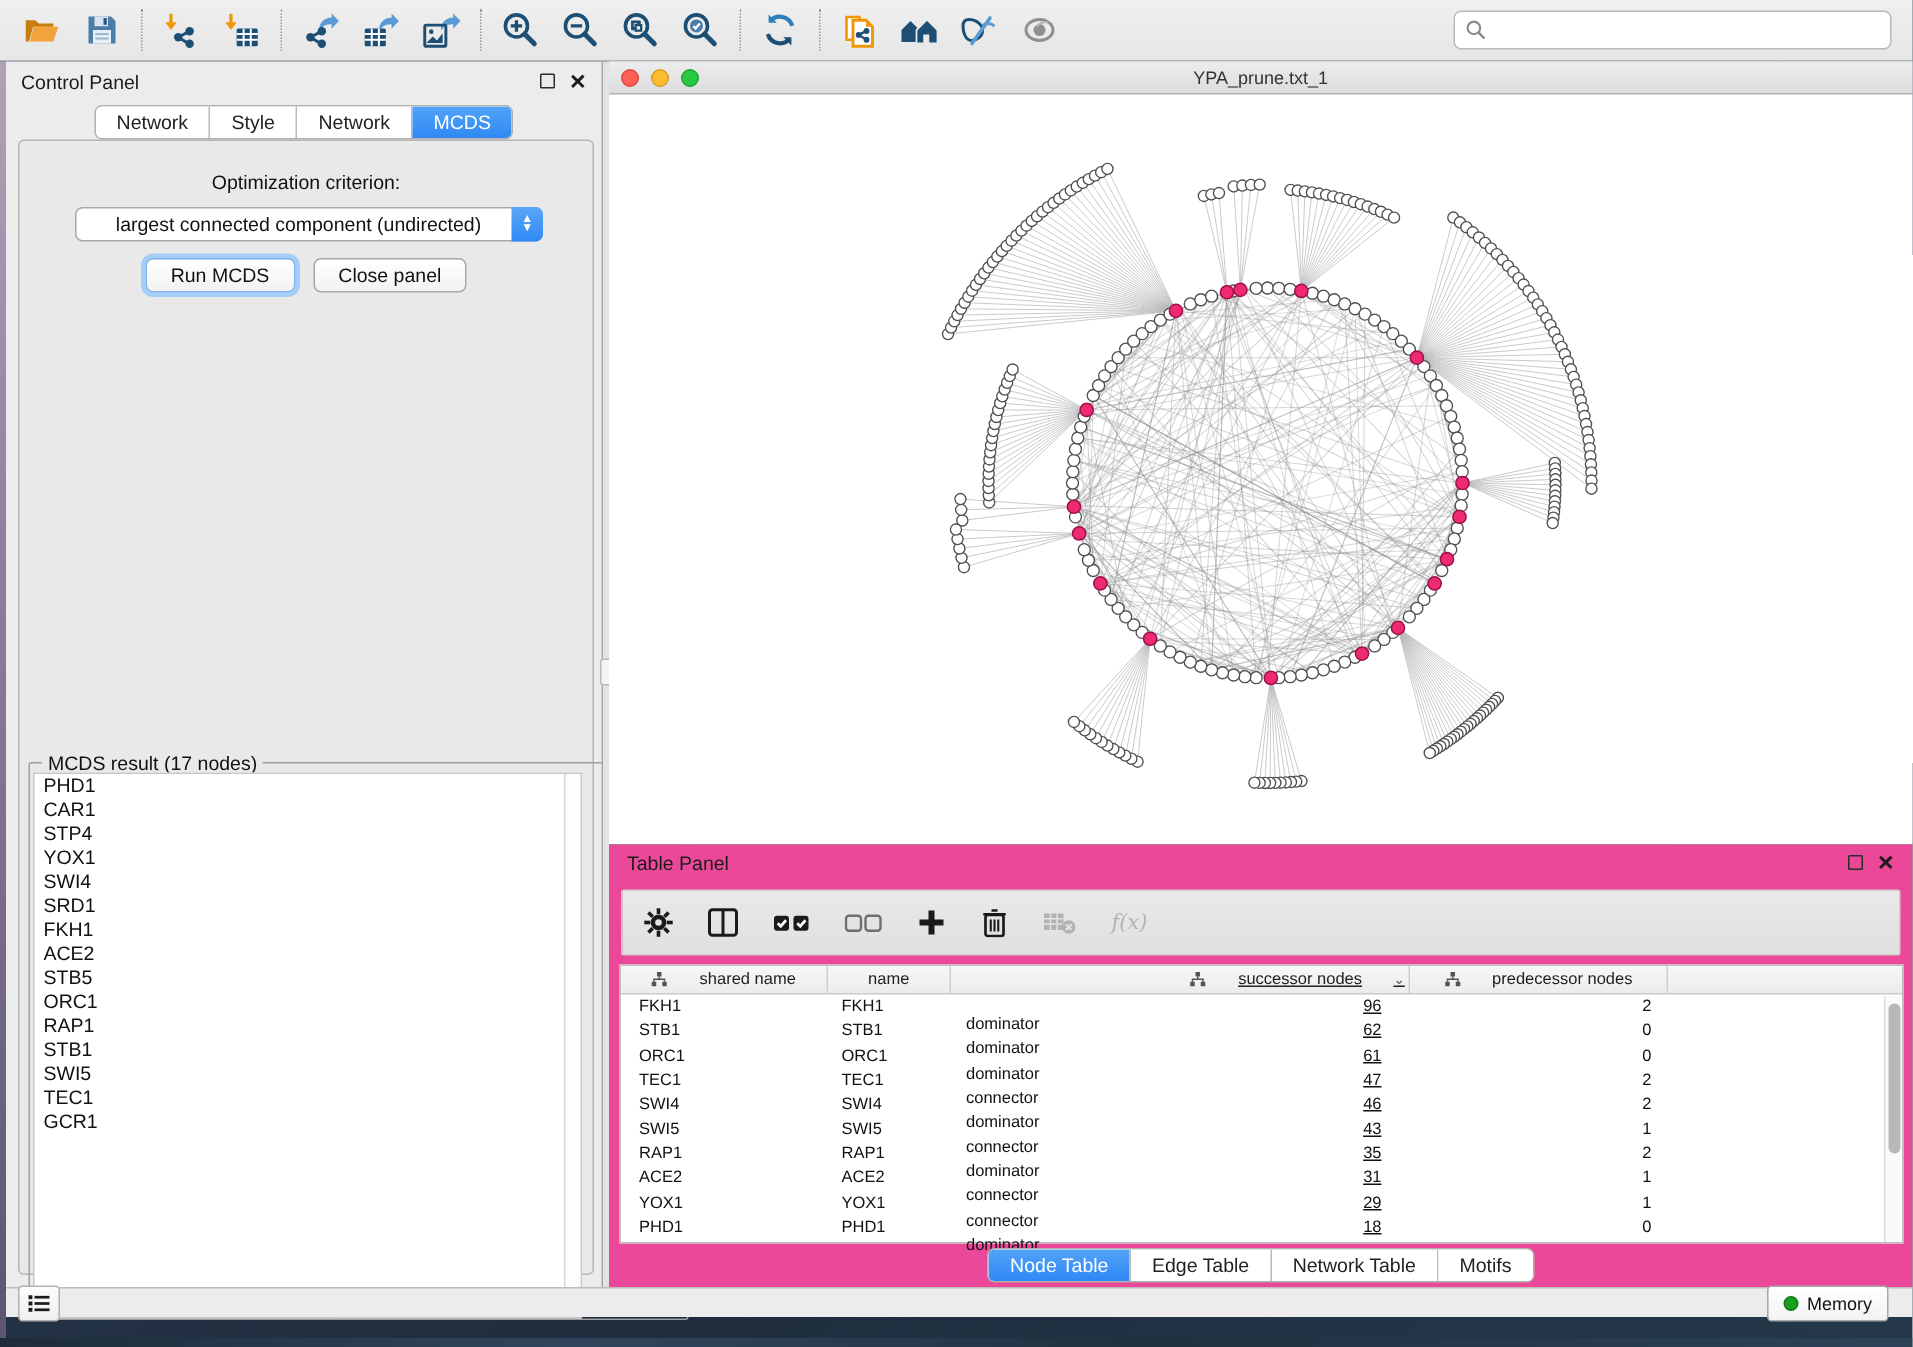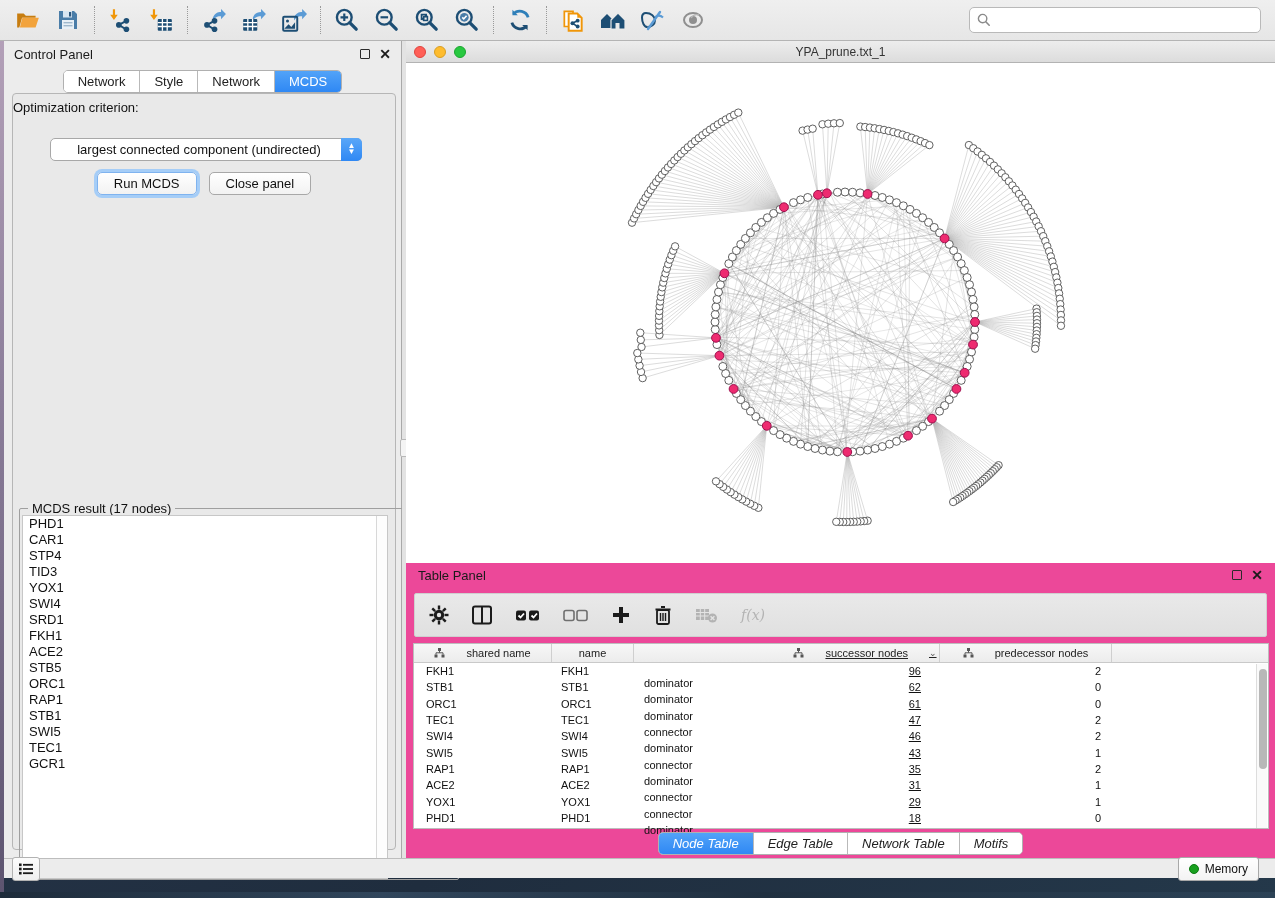--- a/index.html
+++ b/index.html
@@ -33,21 +33,21 @@
   .icon-x { font-size:14px; font-weight:bold; color:#1b1b1b; line-height:10px; }
 
   .cp-tabs { display:flex; justify-content:center; margin-top:3px; }
   .seg { display:flex; border:1px solid #b0b0b0; border-radius:5px; overflow:hidden; background:#fff; }
   .seg .tab { font-size:13px; color:#222; padding:3px 14px; border-right:1px solid #b9b9b9; background:#fff; }
   .seg .tab:last-child { border-right:none; }
   .seg .tab.active { background:linear-gradient(#52a3f8,#2f88f4); color:#fff; }
 
   .cp-body { position:absolute; left:8px; top:52px; width:384px; height:757px;
     border:1px solid #b6b6b6; border-radius:4px; background:#e9e9e9; }
-  .opt-label { font-size:13px; color:#111; margin-top:6px; }
+  .opt-label { text-align:center; font-size:13px; color:#111; margin-top:20px; }
   .dropdown { position:absolute; left:37px; top:44px; width:312px; height:23px; background:#fff;
     border:1px solid #a8a8a8; border-radius:5px; display:flex; align-items:center; }
   .dropdown .dd-text { flex:1; text-align:center; font-size:13px; color:#111; padding-left:6px; }
   .dd-stepper { width:21px; height:23px; margin:-1px -1px 0 0; border-radius:0 5px 5px 0;
     background:linear-gradient(#5aa7f8,#2f88f4); color:#fff; display:flex; flex-direction:column;
     align-items:center; justify-content:center; font-size:8px; line-height:6px; }
   .btn-row { position:absolute; left:0; top:78px; width:100%; display:flex; justify-content:center; gap:12px; }
   .push-btn { font-size:13px; color:#111; background:linear-gradient(#ffffff,#f2f2f2);
     border:1px solid #a8a8a8; border-radius:5px; padding:3px 16px; }
   .push-btn.focused { box-shadow:0 0 0 3px #a5cdf7; border-color:#7fb3ef; }
@@ -87,21 +87,21 @@
   .gh-cell { display:flex; align-items:center; justify-content:center; gap:21px; font-size:11px; color:#222;
     border-right:1px solid #cfcfcf; overflow:hidden; }
   .grid-body .row { display:flex; height:16.3px; align-items:center; }
   .gb-cell { font-size:11px; color:#111; overflow:hidden; white-space:nowrap; }
   .c0{width:138px;} .c1{width:82px;} .c2{width:157px;margin-top:24px;} .c3{width:149px;text-decoration:underline;} .c4{width:172px;} .c5{flex:1; border-right:none!important;}
   .gb-cell.c0{padding-left:12px;} .gb-cell.c1{padding-left:9px;} .gb-cell.c2{padding-left:10px;}
   .gb-cell.c3{text-align:right;padding-right:19px;} .gb-cell.c4{text-align:right;padding-right:11px;}
   .grid-scroll { position:absolute; right:1px; top:20px; width:11px; height:164px; background:#fafafa; border-left:1px solid #ddd; }
   .grid-thumb { position:absolute; left:1.5px; top:5px; width:8px; height:100px; background:#b8b8b8; border-radius:4px; }
 
-  .tp-tabs { position:absolute; left:0; top:269px; width:869px; display:flex; justify-content:center;font-style:italic; }
+  .tp-tabs { position:absolute; left:0; top:269px; width:869px; display:flex; justify-content:center; }
   .sort-arrow { font-size:9px; color:#555; }
 
   
   .status-bar { position:absolute; left:4px; top:858px; width:1271px; height:20px;
     background:#ececec; border-top:1px solid #bdbdbd; display:flex; align-items:center; padding:0 8px; }
   .sb-left-btn { width:28px; height:24px; background:linear-gradient(#fcfcfc,#efefef);
     border:1px solid #b2b2b2; border-radius:3px; display:flex; align-items:center; justify-content:center; }
   .memory-btn { margin-left:auto; height:24px; background:linear-gradient(#ffffff,#f3f3f3);
     border:1px solid #a8a8a8; border-radius:3px; display:flex; align-items:center; gap:6px;
     padding:0 10px; font-size:12px; color:#111; margin-right:8px; }
@@ -298,21 +298,20 @@
     <div class="btn-row">
       <button class="push-btn focused">Run MCDS</button>
       <button class="push-btn">Close panel</button>
     </div>
     <div class="result-box">
       <span class="result-legend">MCDS result (17 nodes)</span>
       <div class="result-list" id="mcds-list">
         <div class="item">PHD1</div>
           <div class="item">CAR1</div>
           <div class="item">STP4</div>
-          <div class="item">TID3</div>
           <div class="item">YOX1</div>
           <div class="item">SWI4</div>
           <div class="item">SRD1</div>
           <div class="item">FKH1</div>
           <div class="item">ACE2</div>
           <div class="item">STB5</div>
           <div class="item">ORC1</div>
           <div class="item">RAP1</div>
           <div class="item">STB1</div>
           <div class="item">SWI5</div>

